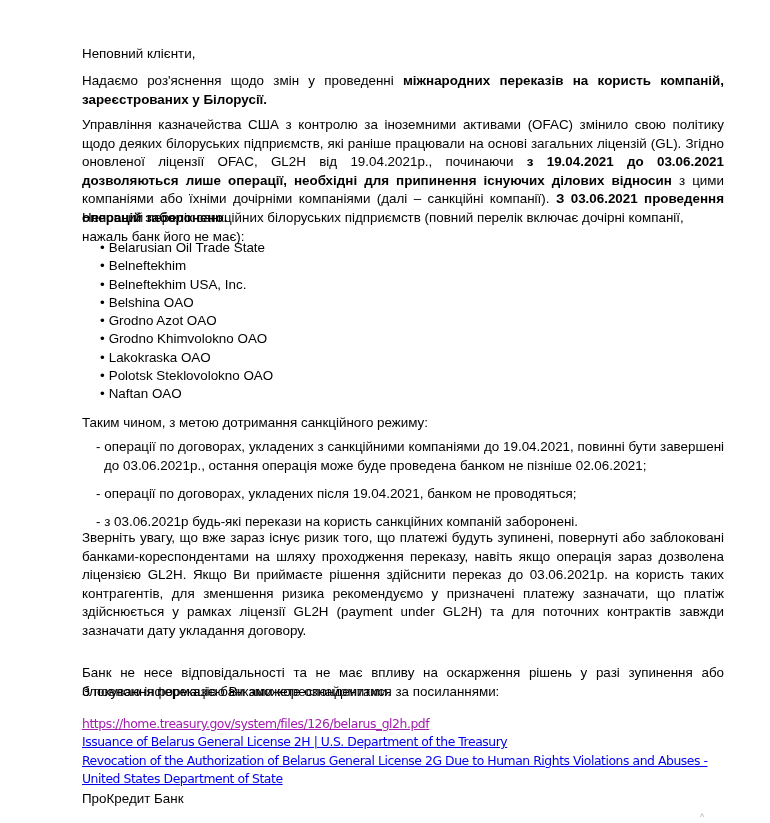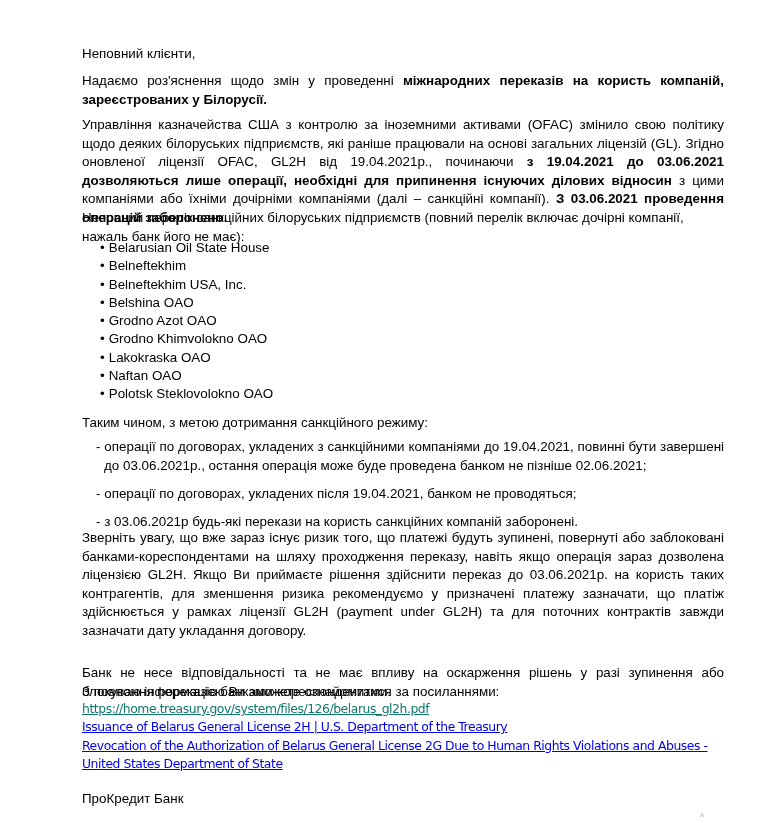--- a/index.html
+++ b/index.html
@@ -17,21 +17,21 @@
   ul.companies li::before { content: "•"; margin-right: 4px; }
   .summary { position: absolute; top: 414px; left: 0; }
   .dash-list { position: absolute; top: 438px; left: 0; width: 642px; margin: 0; padding: 0; list-style: none; }
   .dash-list li { padding-left: 22px; text-indent: -8px; margin-bottom: 9.5px; line-height: 18.5px; }
   .attention { position: absolute; top: 529px; left: 0; width: 642px; }
   .liability { position: absolute; top: 664px; left: 0; width: 642px; }
   .info { position: absolute; top: 683px; left: 0; width: 642px; }
   .links { position: absolute; top: 700px; left: 0; width: 660px;
            font-family: "DejaVu Sans", sans-serif; font-size: 12.4px; line-height: 18.4px; letter-spacing: -0.45px; }
   .links a { display: block; text-decoration: underline; }
-  .link-primary { color: #0f766e; }
+  .link-primary { color: #a21caf; margin-top: 15px; }
   .link-secondary { color: #0000EE; }
   .signature { position: absolute; top: 790px; left: 0; }
   .caret-mark { position: absolute; left: 700px; top: 812px; font-size: 9px; color: #b0b0b0; }
 </style>
 </head>
 <body>
 
 <div class="page">
 
   <p class="greeting">Неповний клієнти,</p>
@@ -40,29 +40,29 @@
     <span>Надаємо роз'яснення щодо змін у проведенні </span><b>міжнародних переказів на користь компаній, зареєстрованих у Білорусії.</b>
   </p>
 
   <p class="ofac justify">
     <span>Управління казначейства США з контролю за іноземними активами (OFAC) змінило свою політику щодо деяких білоруських підприємств, які раніше працювали на основі загальних ліцензій (GL). Згідно оновленої ліцензії OFAC, GL2H від 19.04.2021р., починаючи </span><b>з 19.04.2021 до 03.06.2021 дозволяються лише операції, необхідні для припинення існуючих ділових відносин</b><span> з цими компаніями або їхніми дочірніми компаніями (далі – санкційні компанії). </span><b>З 03.06.2021 проведення операцій заборонено.</b>
   </p>
 
   <p class="list-intro">Неповний перелік санкційних білоруських підприємств (повний перелік включає дочірні компанії, нажаль банк його не має):</p>
 
   <ul class="companies">
-    <li>Belarusian Oil State House</li>
+    <li>Belarusian Oil Trade State</li>
     <li>Belneftekhim</li>
     <li>Belneftekhim USA, Inc.</li>
     <li>Belshina OAO</li>
     <li>Grodno Azot OAO</li>
     <li>Grodno Khimvolokno OAO</li>
     <li>Lakokraska OAO</li>
+    <li>Polotsk Steklovolokno OAO</li>
     <li>Naftan OAO</li>
-    <li>Polotsk Steklovolokno OAO</li>
   </ul>
 
   <p class="summary">Таким чином, з метою дотримання санкційного режиму:</p>
 
   <ul class="dash-list">
     <li class="justify">- операції по договорах, укладених з санкційними компаніями до 19.04.2021, повинні бути завершені до 03.06.2021р., остання операція може буде проведена банком не пізніше 02.06.2021;</li>
     <li>- операції по договорах, укладених після 19.04.2021, банком не проводяться;</li>
     <li>- з 03.06.2021р будь-які перекази на користь санкційних компаній заборонені.</li>
   </ul>
 

